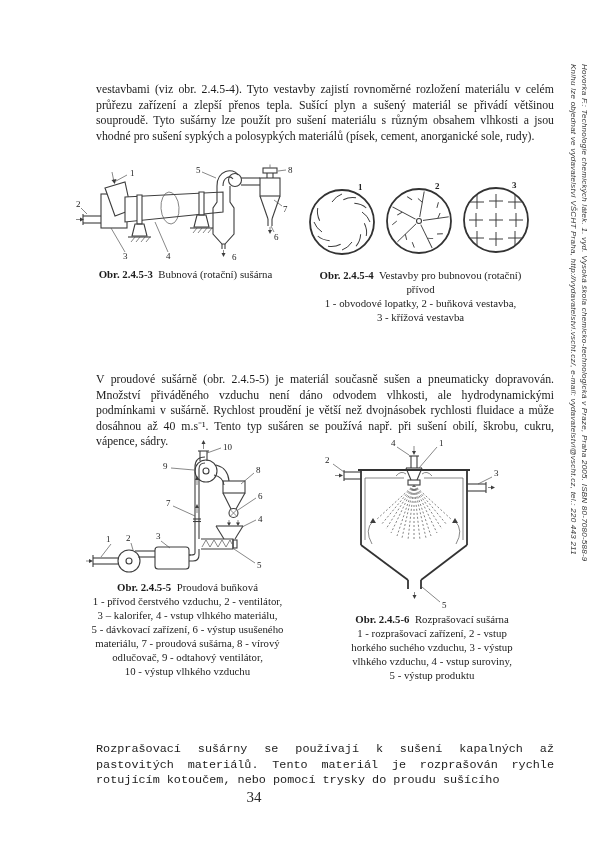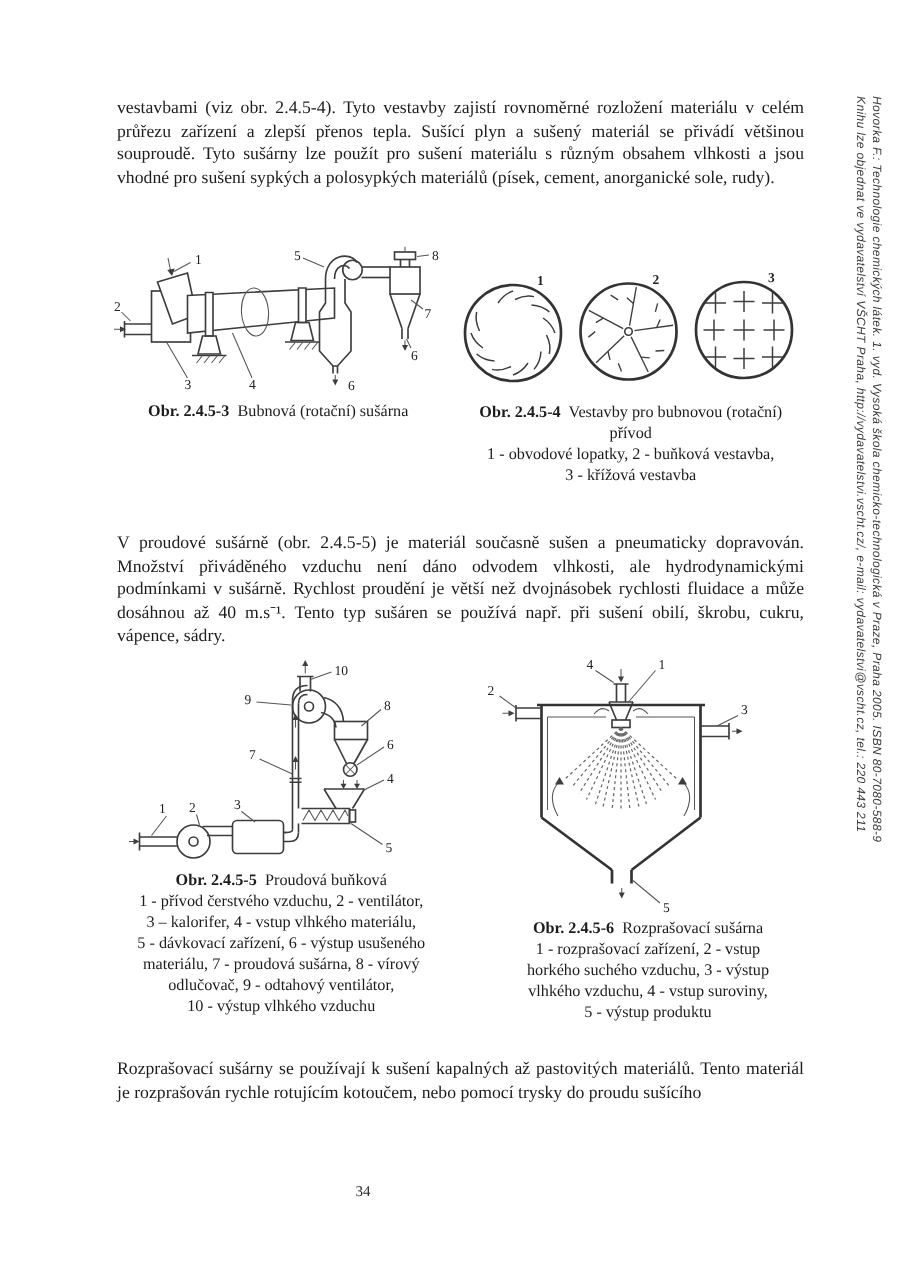--- a/index.html
+++ b/index.html
@@ -3,33 +3,33 @@
 <meta charset="utf-8">
 <style>
   html,body{margin:0;padding:0;background:#e8e8e8;}
   .sheet{
     position:relative;width:600px;height:849px;background:#ffffff;
     font-family:"Liberation Serif",serif;color:#1e1e1e;overflow:hidden;
     margin:0 auto;
   }
   .para{
     position:absolute;text-align:justify;font-size:11.8px;line-height:15.5px;
-    margin:0;color:#1c1c1c;
+    margin:18px;color:#1c1c1c;
   }
   .fig{position:absolute;}
   .fig svg{display:block;}
   .fig-caption{
     position:absolute;text-align:center;font-size:10.8px;line-height:14px;color:#1c1c1c;
   }
   .fig-caption .cap-label{font-weight:bold;text-align:right;}
   .fig-caption .cap-title{white-space:pre-line;}
   .fig-caption .legend{white-space:pre-line;}
   .page-number{
     position:absolute;left:0;top:789px;width:484px;text-align:center;
-    font-size:10px;color:#2a2a2a;
+    font-size:15px;color:#2a2a2a;padding-left:12px;
   }
   .margin-note{
     position:absolute;top:64px;right:10px;height:660px;
     writing-mode:vertical-rl;
     font-family:"Liberation Sans",sans-serif;font-style:italic;
     font-size:8px;line-height:11px;letter-spacing:0.25px;color:#3a3a3a;
     white-space:nowrap;
   }
   .margin-note div{margin:0;}
   svg text{
@@ -380,21 +380,21 @@
   </div>
   <div class="fig-caption" style="left:312px;top:612px;width:240px;">
     <span class="cap-label">Obr. 2.4.5-6</span>&nbsp;
     <span class="cap-title">Rozprašovací sušárna</span>
     <div class="legend">1 - rozprašovací zařízení, 2 - vstup
 horkého suchého vzduchu, 3 - výstup
 vlhkého vzduchu, 4 - vstup suroviny,
 5 - výstup produktu</div>
   </div>
 
-  <p class="para" style="left:78px;top:705px;width:458px;">Rozprašovací sušárny se používají k sušení kapalných až pastovitých materiálů. Tento materiál je rozprašován rychle rotujícím kotoučem, nebo pomocí trysky do proudu sušícího</p>
+  <p class="para" style="left:78px;top:724px;width:458px;font-family:Liberation Mono, monospace;">Rozprašovací sušárny se používají k sušení kapalných až pastovitých materiálů. Tento materiál je rozprašován rychle rotujícím kotoučem, nebo pomocí trysky do proudu sušícího</p>
 
   <div class="page-number">34</div>
 
   <div class="margin-note">
     <div>Hovorka F.: Technologie chemických látek. 1. vyd. Vysoká škola chemicko-technologická v Praze, Praha 2005. ISBN 80-7080-588-9</div>
     <div>Knihu lze objednat ve vydavatelství VŠCHT Praha, http://vydavatelstvi.vscht.cz/, e-mail: vydavatelstvi@vscht.cz, tel.: 220 443 211</div>
   </div>
 
 </div>
 

